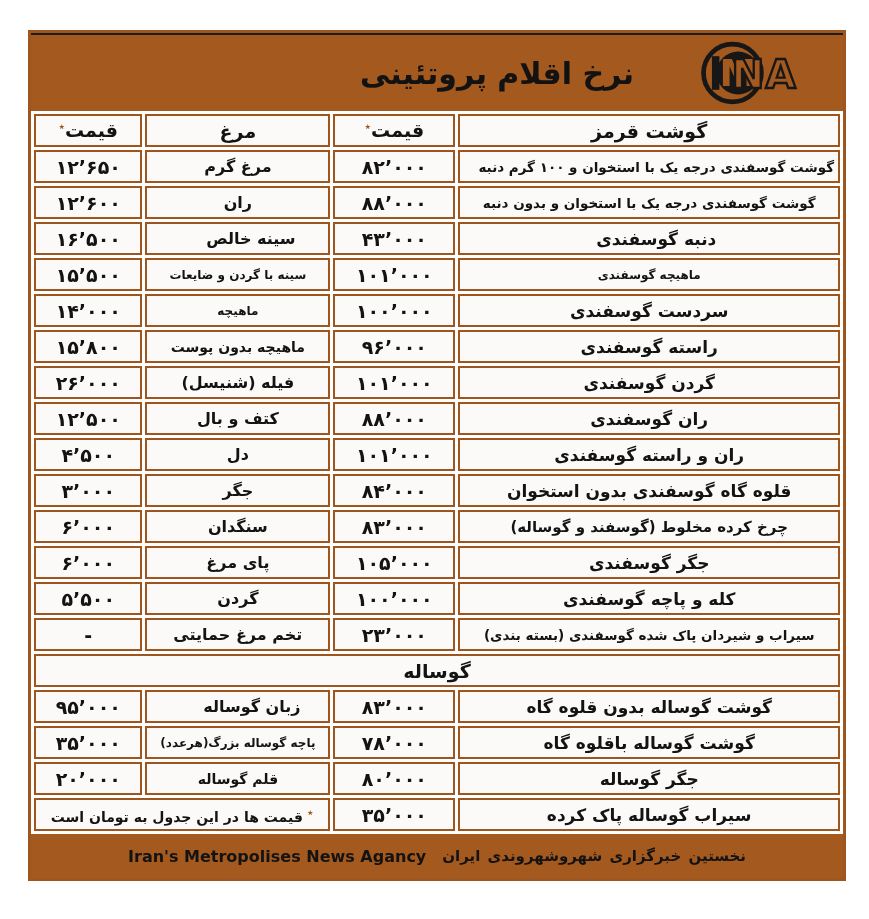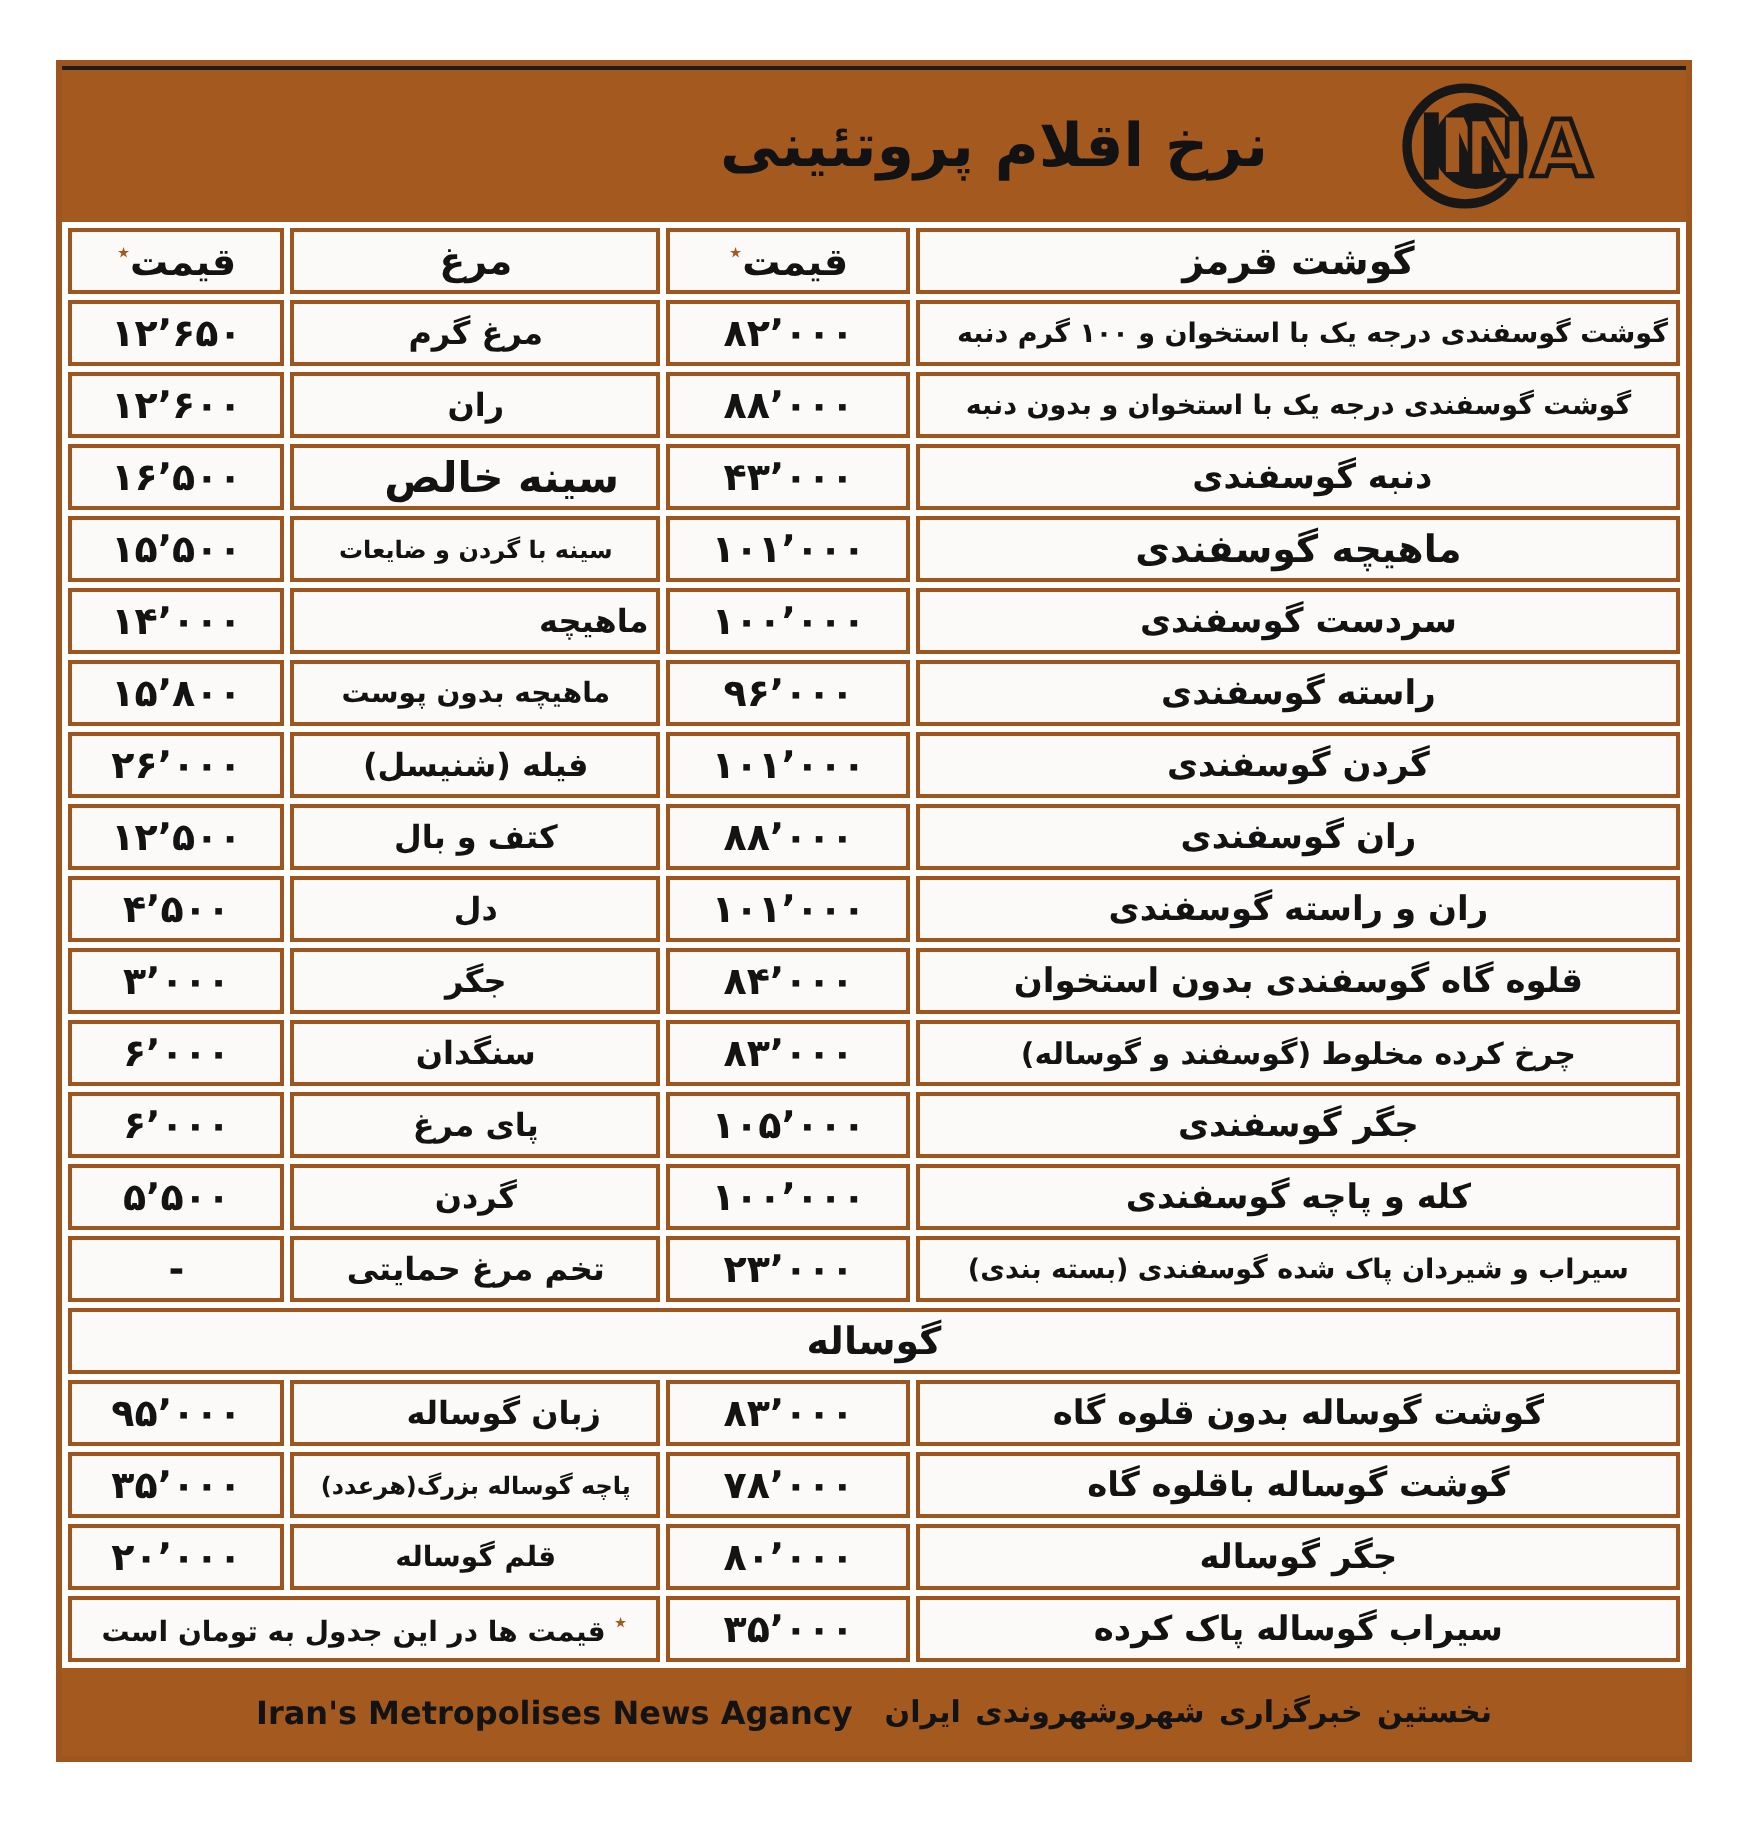--- a/index.html
+++ b/index.html
@@ -114,33 +114,33 @@
         </tr>
         <tr>
           <td class="name" style="font-size: 13.5px;">گوشت گوسفندی درجه یک با استخوان و بدون دنبه</td>
           <td class="num">۸۸٬۰۰۰</td>
           <td class="name" style="font-size: 16px;">ران</td>
           <td class="num">۱۲٬۶۰۰</td>
         </tr>
         <tr>
           <td class="name" style="font-size: 17px; padding-left: 18px;">دنبه گوسفندی</td>
           <td class="num">۴۳٬۰۰۰</td>
-          <td class="name" style="font-size: 21px; padding-left: 30px;">سینه خالص</td>
+          <td class="name" style="font-size: 16px; padding-left: 30px;">سینه خالص</td>
           <td class="num">۱۶٬۵۰۰</td>
         </tr>
         <tr>
-          <td class="name" style="font-size: 19px;">ماهیچه گوسفندی</td>
+          <td class="name" style="font-size: 12px;">ماهیچه گوسفندی</td>
           <td class="num">۱۰۱٬۰۰۰</td>
           <td class="name" style="font-size: 12px;">سینه با گردن و ضایعات</td>
           <td class="num">۱۵٬۵۰۰</td>
         </tr>
         <tr>
           <td class="name" style="font-size: 17px;">سردست گوسفندی</td>
           <td class="num">۱۰۰٬۰۰۰</td>
-          <td class="name" style="font-size: 16px; text-align: right;">ماهیچه</td>
+          <td class="name" style="font-size: 12px;">ماهیچه</td>
           <td class="num">۱۴٬۰۰۰</td>
         </tr>
         <tr>
           <td class="name" style="font-size: 17px;">راسته گوسفندی</td>
           <td class="num">۹۶٬۰۰۰</td>
           <td class="name" style="font-size: 14px;">ماهیچه بدون پوست</td>
           <td class="num">۱۵٬۸۰۰</td>
         </tr>
         <tr>
           <td class="name" style="font-size: 17px;">گردن گوسفندی</td>

